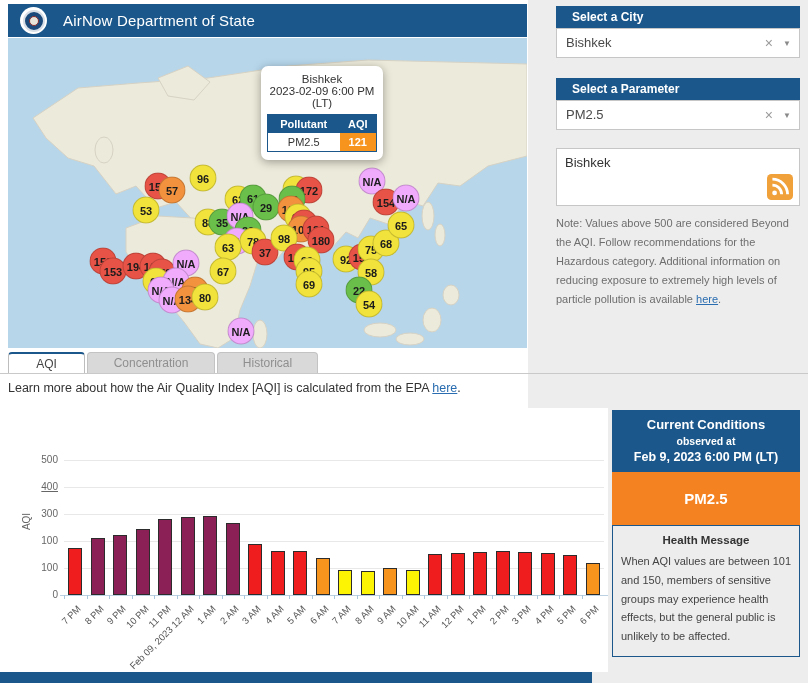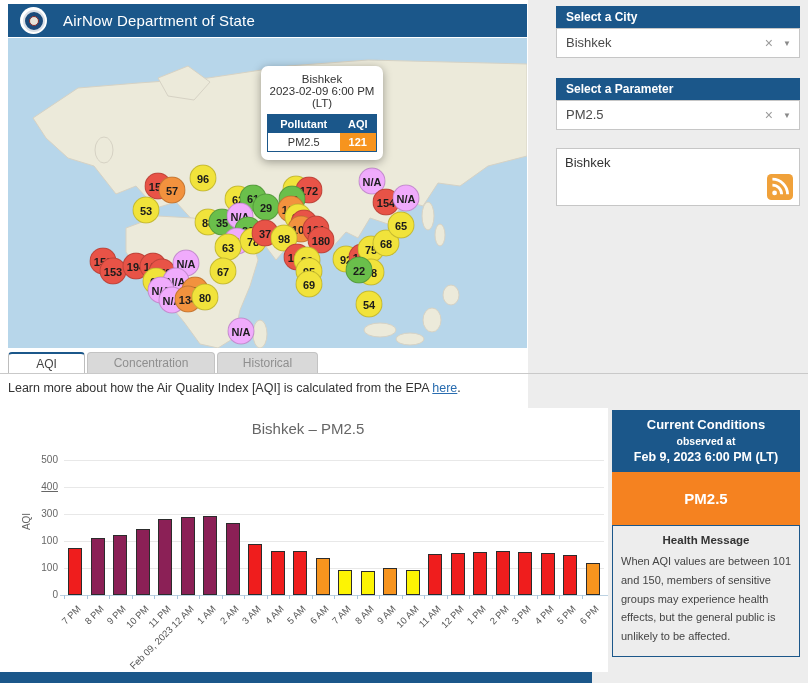--- a/index.html
+++ b/index.html
@@ -41,21 +41,21 @@
   #popup .p-city { font-size:11.5px; }
   #popup .p-date { font-size:11.5px; }
   #popup .p-tz   { font-size:11.5px; margin-bottom:5px; }
   .p-table { width:110px; margin:0 auto; border:1px solid #1b578a; border-collapse:collapse; }
   .p-table .hdr td { background:#1b578a; color:#fff; font-weight:bold; font-size:11px; padding:3px 2px; }
   .p-table .row td { font-size:11px; padding:3px 2px; background:#fff; }
   .p-table .row td.aqi-cell { background:#f7941e; color:#fff; font-weight:bold; }
 
   
   .side-hdr { left:556px; width:244px; height:22px; background:#1b578a; color:#fff;
-    font-size:12px; font-weight:bold; line-height:22px; padding-left:10px; }
+    font-size:12px; font-weight:bold; line-height:22px; padding-left:16px; }
   .side-sel { left:556px; width:244px; height:30px; background:#fff; border:1px solid #c6c6c6;
     font-size:13px; color:#4a4a4a; line-height:28px; padding-left:9px; }
   .sel-x { position:absolute; right:26px; top:0; color:#9a9a9a; font-size:14px; cursor:pointer; }
   .sel-caret { position:absolute; right:8px; top:1px; color:#8a8a8a; font-size:8px; cursor:pointer; }
   #feed-box { left:556px; top:148px; width:244px; height:58px; background:#fff;
     border:1px solid #c6c6c6; font-size:13px; color:#333; padding:6px 8px; }
   #rss-icon { position:absolute; right:6px; bottom:5px; width:26px; height:26px; }
   #side-note { left:556px; top:214px; width:246px; font-size:11px; color:#6e6e6e; line-height:19px; }
   a.link { color:#2a6db0; text-decoration:underline; cursor:pointer; }
 
@@ -141,21 +141,21 @@
         <div class="marker m-yellow" style="left: 138px; top: 172px;">53</div>
         <div class="marker m-yellow" style="left: 230px; top: 161px;">62</div>
         <div class="marker m-green" style="left: 245px; top: 160px;">61</div>
         <div class="marker m-green" style="left: 258px; top: 169px;">29</div>
         <div class="marker m-yellow" style="left: 200px; top: 184px;">88</div>
         <div class="marker m-green" style="left: 214px; top: 184px;">35</div>
         <div class="marker m-gray" style="left: 232px; top: 178px;">N/A</div>
         <div class="marker m-green" style="left: 240px; top: 192px;">39</div>
         <div class="marker m-gray" style="left: 229px; top: 203px;">N/A</div>
         <div class="marker m-yellow" style="left: 245px; top: 203px;">78</div>
-        <div class="marker m-red" style="left: 257px; top: 195px;">37</div>
+        <div class="marker m-red" style="left: 257px; top: 214px;">37</div>
         <div class="marker m-yellow" style="left: 220px; top: 209px;">63</div>
         <div class="marker m-red" style="left: 95px; top: 223px;">159</div>
         <div class="marker m-red" style="left: 105px; top: 233px;">153</div>
         <div class="marker m-red" style="left: 128px; top: 228px;">194</div>
         <div class="marker m-red" style="left: 145px; top: 228px;">162</div>
         <div class="marker m-red" style="left: 154px; top: 234px;">170</div>
         <div class="marker m-gray" style="left: 178px; top: 225px;">N/A</div>
         <div class="marker m-yellow" style="left: 148px; top: 243px;">66</div>
         <div class="marker m-gray" style="left: 168px; top: 243px;">N/A</div>
         <div class="marker m-yellow" style="left: 215px; top: 233px;">67</div>
@@ -178,21 +178,21 @@
         <div class="marker m-yellow" style="left: 276px; top: 200px;">98</div>
         <div class="marker m-red" style="left: 289px; top: 219px;">153</div>
         <div class="marker m-yellow" style="left: 299px; top: 222px;">99</div>
         <div class="marker m-yellow" style="left: 301px; top: 233px;">95</div>
         <div class="marker m-yellow" style="left: 301px; top: 246px;">69</div>
         <div class="marker m-yellow" style="left: 338px; top: 221px;">92</div>
         <div class="marker m-red" style="left: 354px; top: 219px;">155</div>
         <div class="marker m-yellow" style="left: 363px; top: 211px;">75</div>
         <div class="marker m-yellow" style="left: 378px; top: 205px;">68</div>
         <div class="marker m-yellow" style="left: 363px; top: 234px;">58</div>
-        <div class="marker m-green" style="left: 351px; top: 232px;">22</div>
+        <div class="marker m-green" style="left: 351px; top: 252px;">22</div>
         <div class="marker m-yellow" style="left: 361px; top: 266px;">54</div>
         <div class="marker m-red" style="left: 378px; top: 164px;">154</div>
         <div class="marker m-gray" style="left: 398px; top: 160px;">N/A</div>
         <div class="marker m-yellow" style="left: 393px; top: 187px;">65</div>
       </div>
 
     <div class="abs" id="popup">
       <div class="p-city">Bishkek</div>
       <div class="p-date">2023-02-09 6:00 PM</div>
       <div class="p-tz">(LT)</div>
@@ -228,34 +228,36 @@
   <div class="abs" id="feed-box">
     <span>Bishkek</span>
     <svg id="rss-icon" viewBox="0 0 24 24">
       <rect x="0" y="0" width="24" height="24" rx="4" fill="#f0a13a"></rect>
       <circle cx="7" cy="17.5" r="2.2" fill="#fff"></circle>
       <path d="M5 10.2 a 8.5 8.5 0 0 1 8.5 8.5" stroke="#fff" stroke-width="2.6" fill="none"></path>
       <path d="M5 4.8 a 14 14 0 0 1 14 14" stroke="#fff" stroke-width="2.6" fill="none"></path>
     </svg>
   </div>
 
+  <div class="abs" id="side-note">
+    <span>Note: Values above 500 are considered Beyond the AQI. Follow recommendations for the Hazardous category. Additional information on reducing exposure to extremely high levels of particle pollution is available </span><a class="link">here</a><span>.</span>
+  </div>
 
   <div class="abs" id="tabs">
     <div class="tab active">AQI</div>
     <div class="tab inactive">Concentration</div>
     <div class="tab inactive t3">Historical</div>
   </div>
   <div class="abs" id="tab-line"></div>
 
   <div class="abs" id="learn-line">
     <span>Learn more about how the Air Quality Index [AQI] is calculated from the EPA </span><a class="link">here</a><span>.</span>
   </div>
 
   <div class="abs" id="chart">
-    <div id="chart-title">Bishkek – PM2.5</div>
     <div id="ylab">AQI</div>
     <div id="chart-plot">
       <div id="baseline"></div>
     <div class="ytick" style="top: 129px;">0</div>
         <div class="gridline" style="top: 108px;"></div>
         <div class="ytick" style="top: 102px;">100</div>
         <div class="gridline" style="top: 81px;"></div>
         <div class="ytick" style="top: 75px;">100</div>
         <div class="gridline" style="top: 54px;"></div>
         <div class="ytick" style="top: 48px;">300</div>

